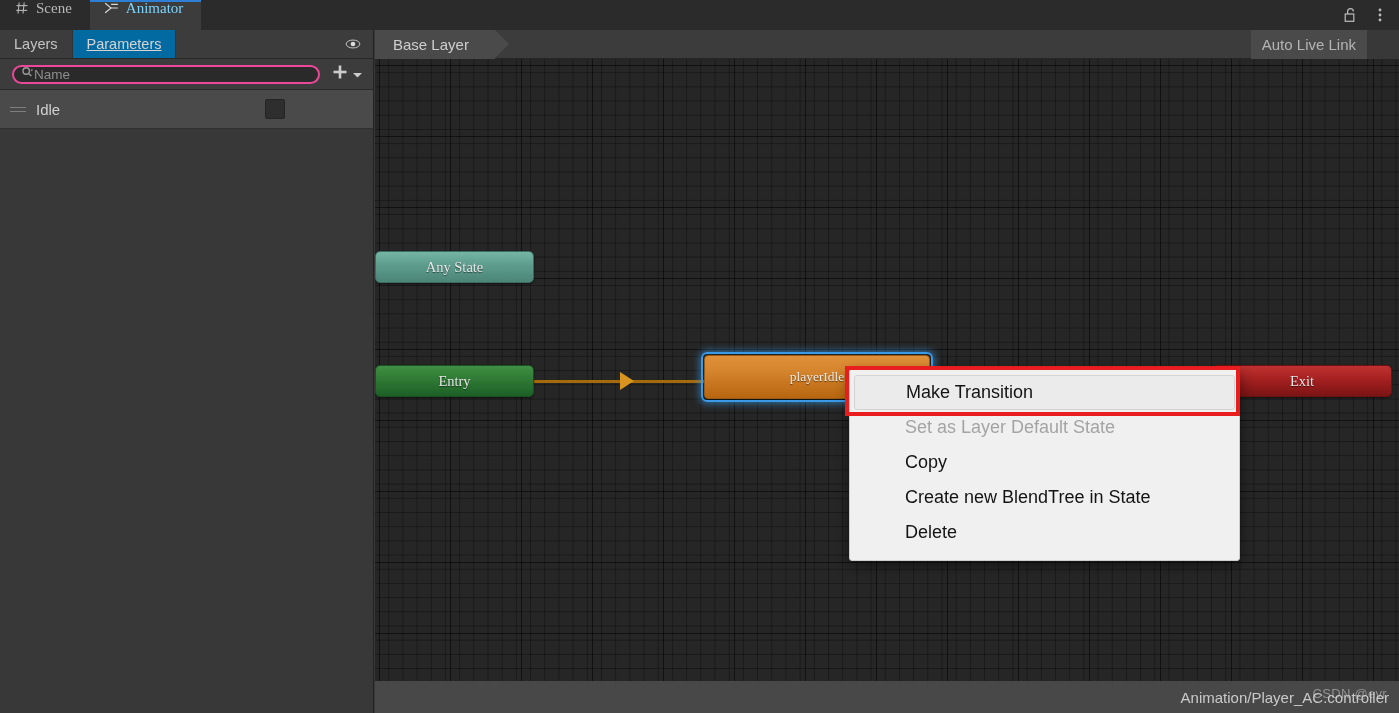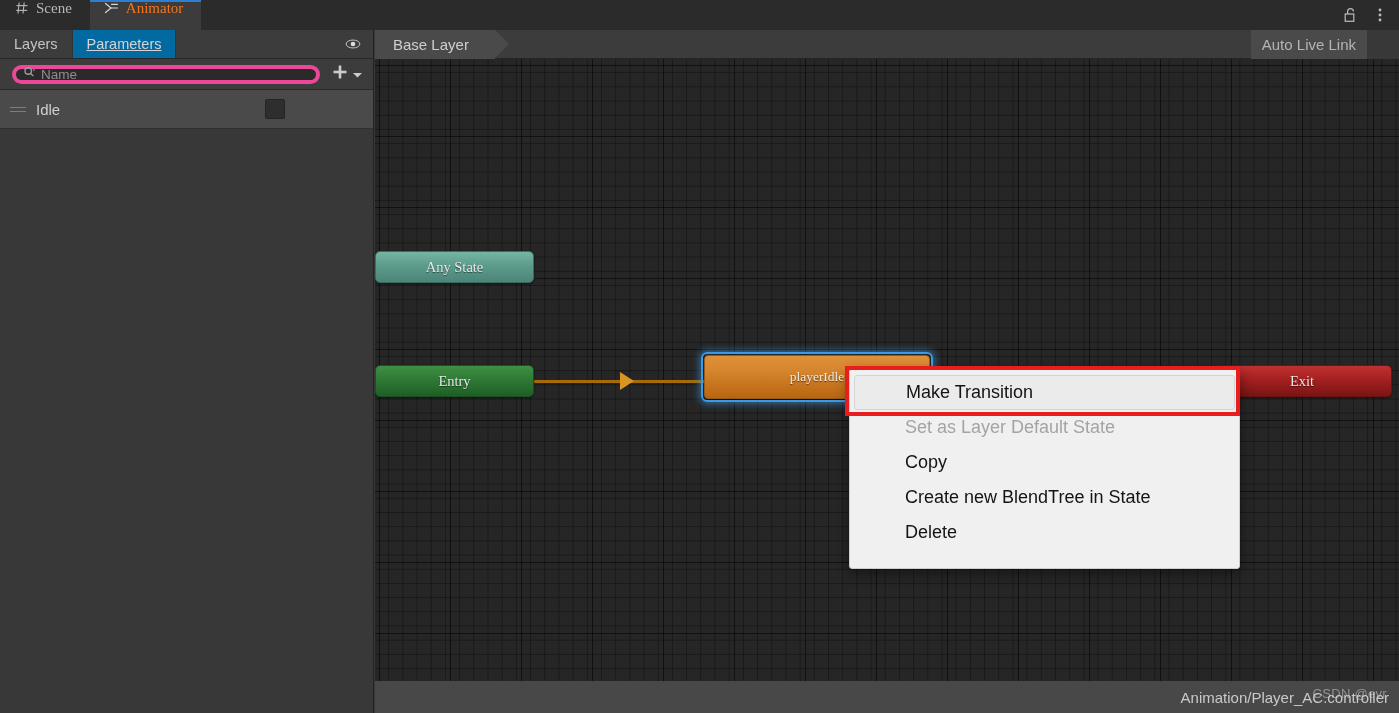--- a/index.html
+++ b/index.html
@@ -40,21 +40,21 @@
     padding: 0 18px 0 14px;
     font-size: 15px;
     color: #b8b8b8;
     background: #2b2b2b;
     position: relative;
     white-space: nowrap;
     font-family: Liberation Serif, serif;
   }
   .tab.active {
     background: #3c3c3c;
-    color: #f97316;
+    color: #7dd3fc;
   }
   .tab.active::before {
     content: "";
     position: absolute;
     left: 0; right: 0; top: 0;
     height: 2px;
     background: #2c7fd4;
   }
   .tab .ticon { display: inline-flex; width: 15px; height: 15px; align-items: center; justify-content: center; }
   .tabbar-right {
@@ -106,25 +106,24 @@
     display: flex;
     align-items: center;
     padding: 0 8px 0 12px;
     gap: 6px;
     border-bottom: 1px solid #2a2a2a;
   }
   .search-field {
     flex: 1;
     height: 19px;
     background: #2a2a2a;
-    border: 4px solid #ec4899;
+    border: 2px solid #ec4899;
     border-radius: 10px;
     display: flex;
     align-items: center;
-    gap: 5px;
     padding: 0 8px 0 7px;
     box-sizing: border-box;
   }
   .search-field input {
     flex: 1;
     background: transparent;
     border: none;
     outline: none;
     color: #c8c8c8;
     font-size: 13.5px;
@@ -282,21 +281,21 @@
 
   
   .ctxmenu {
     position: absolute;
     left: 849px; top: 369px;
     width: 391px;
     background: #f0f0f0;
     border: 1px solid #cdcdcd;
     border-radius: 3px;
     box-shadow: 0 4px 14px rgba(0,0,0,0.45);
-    padding: 5px 0 18px 0;
+    padding: 5px 0 10px 0;
     box-sizing: border-box;
     z-index: 40;
   }
   .ctxitem {
     height: 35px;
     display: flex;
     align-items: center;
     padding-left: 55px;
     font-size: 18px;
     color: #141414;

